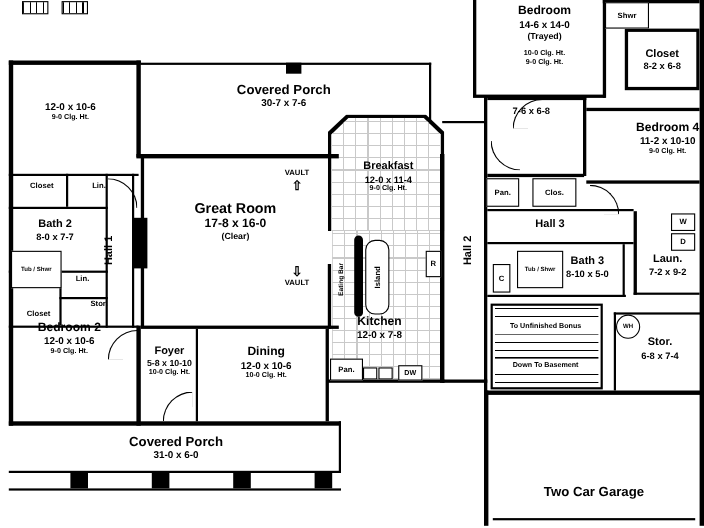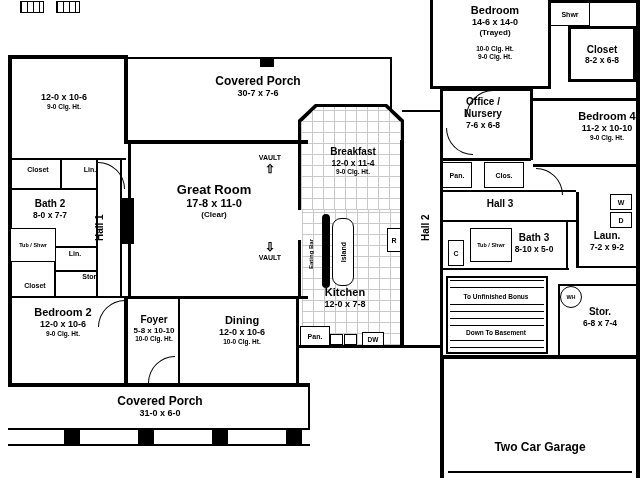--- a/index.html
+++ b/index.html
@@ -132,34 +132,34 @@
   <div class="box" style="left:10px;top:228px;width:46px;height:34px;">
     <span class="micro">Tub / Shwr</span>
   </div>
 
   <div class="lbl tiny" style="left:58px;top:250px;width:34px;">Lin.</div>
   <div class="lbl tiny" style="left:70px;top:273px;width:40px;">Stor.</div>
   <div class="lbl tiny" style="left:12px;top:282px;width:46px;">Closet</div>
 
   <div class="lbl vtext smname" style="left:94px;top:196px;width:20px;height:64px;">Hall 1</div>
 
-  <div class="lbl" style="left:10px;top:306px;width:106px;">
+  <div class="lbl" style="left:10px;top:292px;width:106px;">
     <div class="name">Bedroom 2</div>
     <div class="dims">12-0 x 10-6</div>
     <div class="ceil">9-0 Clg. Ht.</div>
   </div>
 
   <div class="lbl" style="left:196px;top:74px;width:124px;">
     <div class="midname">Covered Porch</div>
     <div class="dims">30-7 x 7-6</div>
   </div>
 
   <div class="lbl" style="left:138px;top:182px;width:152px;">
     <div class="bigname">Great Room</div>
-    <div class="name">17-8 x 11-0</div>
+    <div class="name">17-8 x 16-0</div>
     <div class="note">(Clear)</div>
   </div>
 
   <div class="lbl" style="left:248px;top:154px;width:44px;">
     <div class="tiny">VAULT</div>
     <div style="font-size:12px;">⇧</div>
   </div>
   <div class="lbl" style="left:248px;top:240px;width:44px;">
     <div style="font-size:12px;">⇩</div>
     <div class="tiny">VAULT</div>
@@ -226,21 +226,20 @@
   </div>
 
   <div class="box" style="left:568px;top:26px;width:68px;height:56px;border-width:3px;">
     <div>
       <div class="smname" style="font-weight:bold;">Closet</div>
       <div class="sdims" style="font-weight:bold;">8-2 x 6-8</div>
     </div>
   </div>
 
   <div class="lbl" style="left:452px;top:96px;width:62px;">
-    <div class="smname">Office / Nursery</div>
     <div class="sdims">7-6 x 6-8</div>
   </div>
 
   <div class="lbl" style="left:558px;top:110px;width:98px;">
     <div class="name">Bedroom 4</div>
     <div class="dims">11-2 x 10-10</div>
     <div class="ceil">9-0 Clg. Ht.</div>
   </div>
 
   <div class="box" style="left:442px;top:162px;width:30px;height:26px;">

